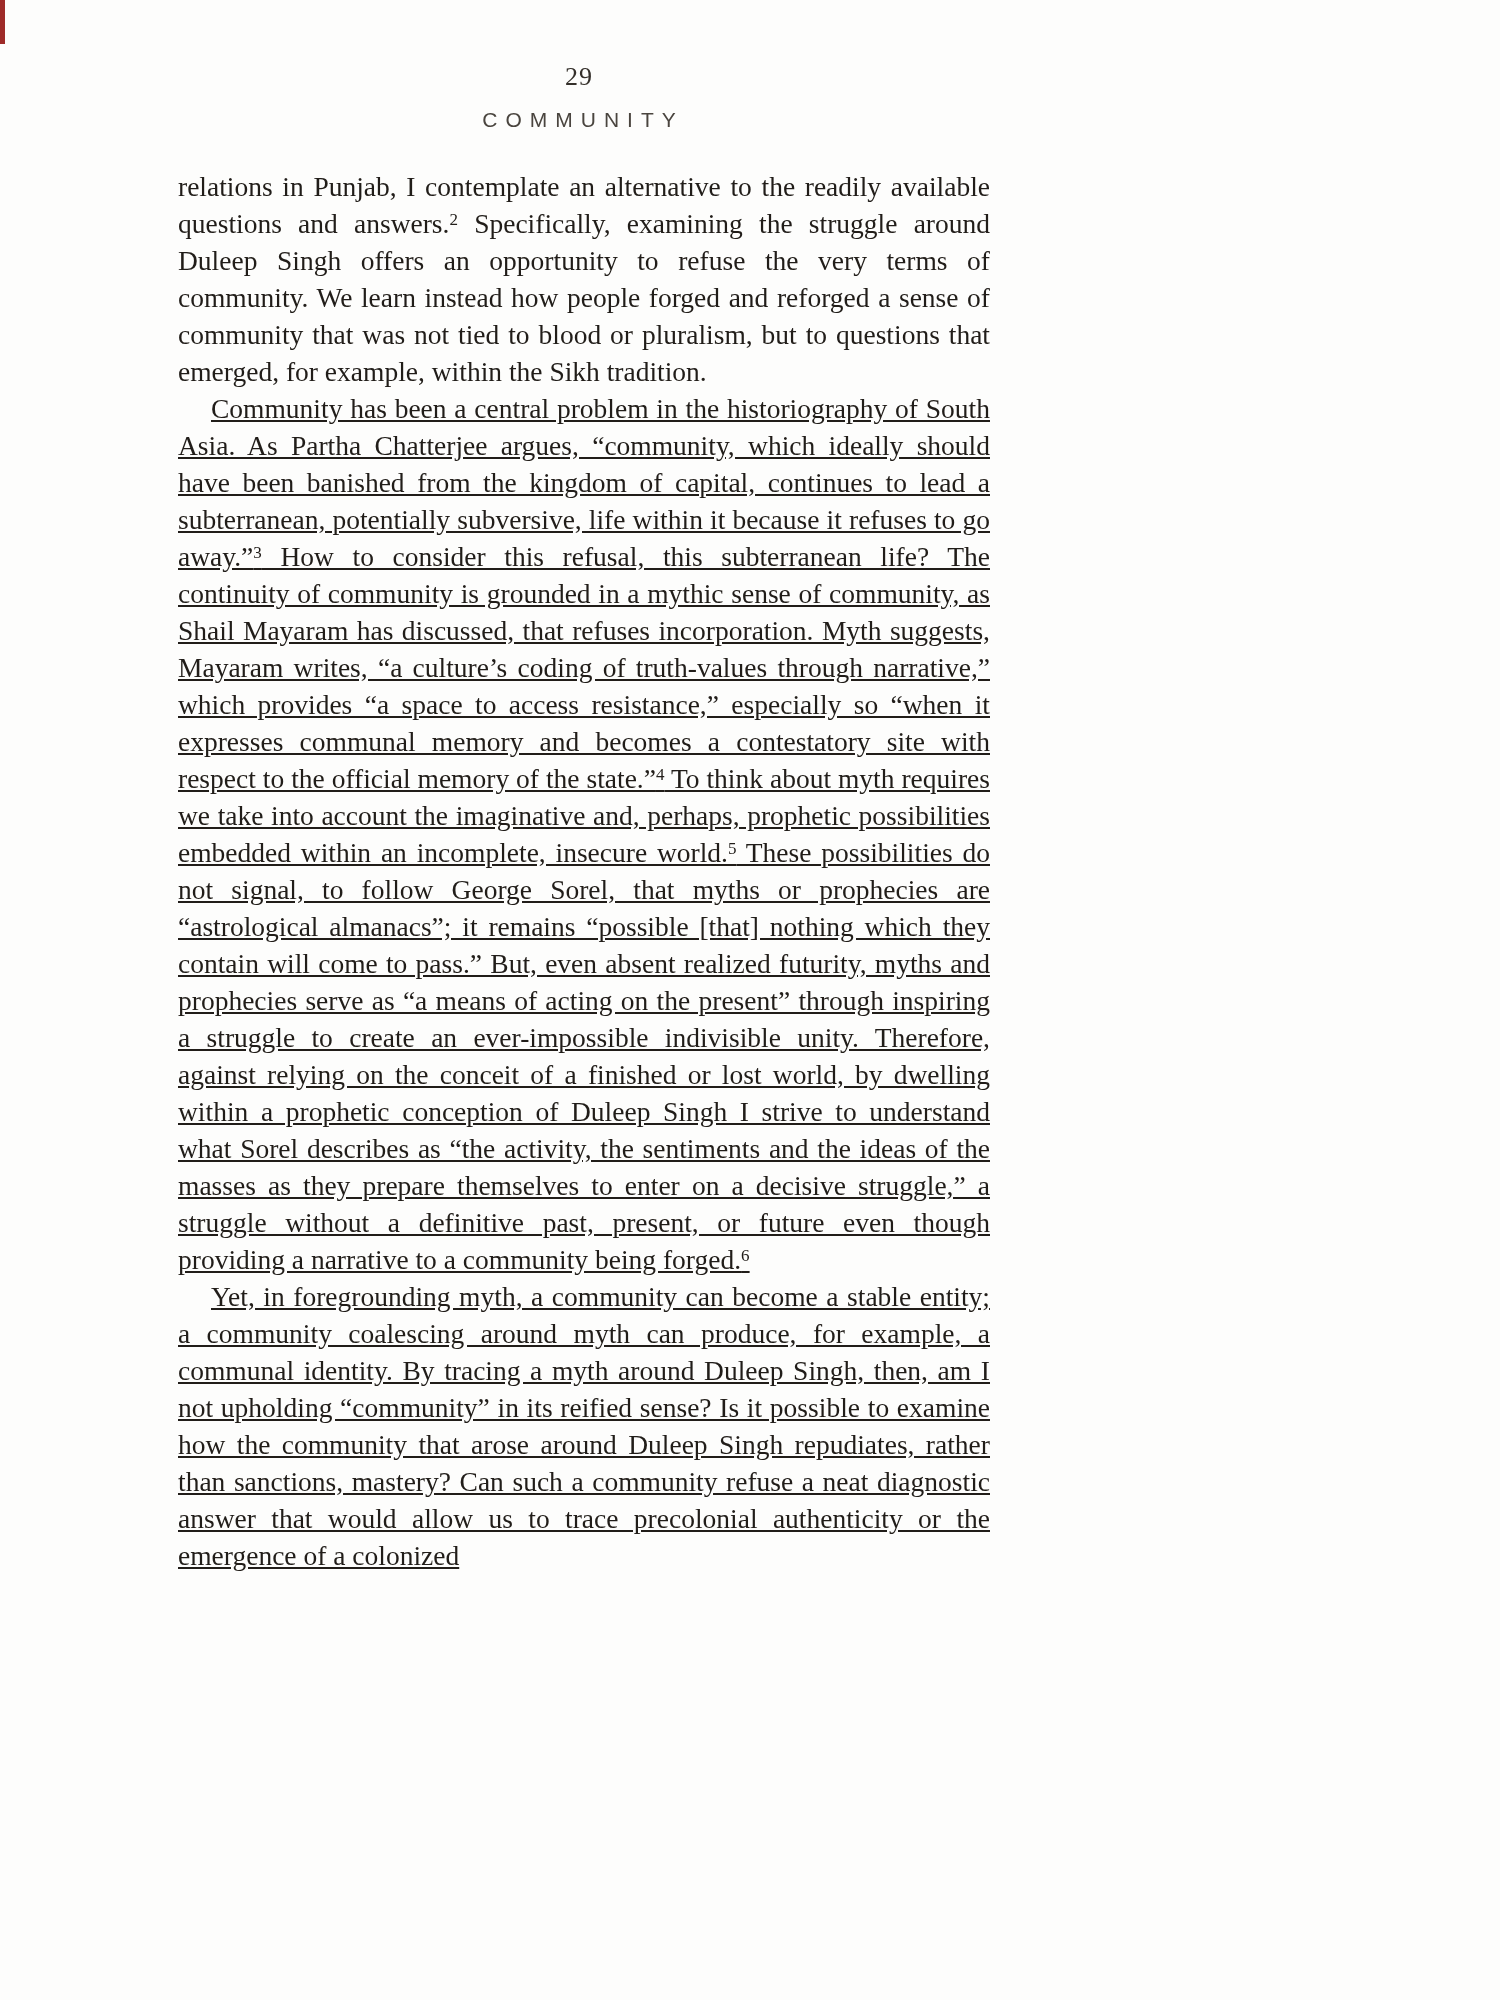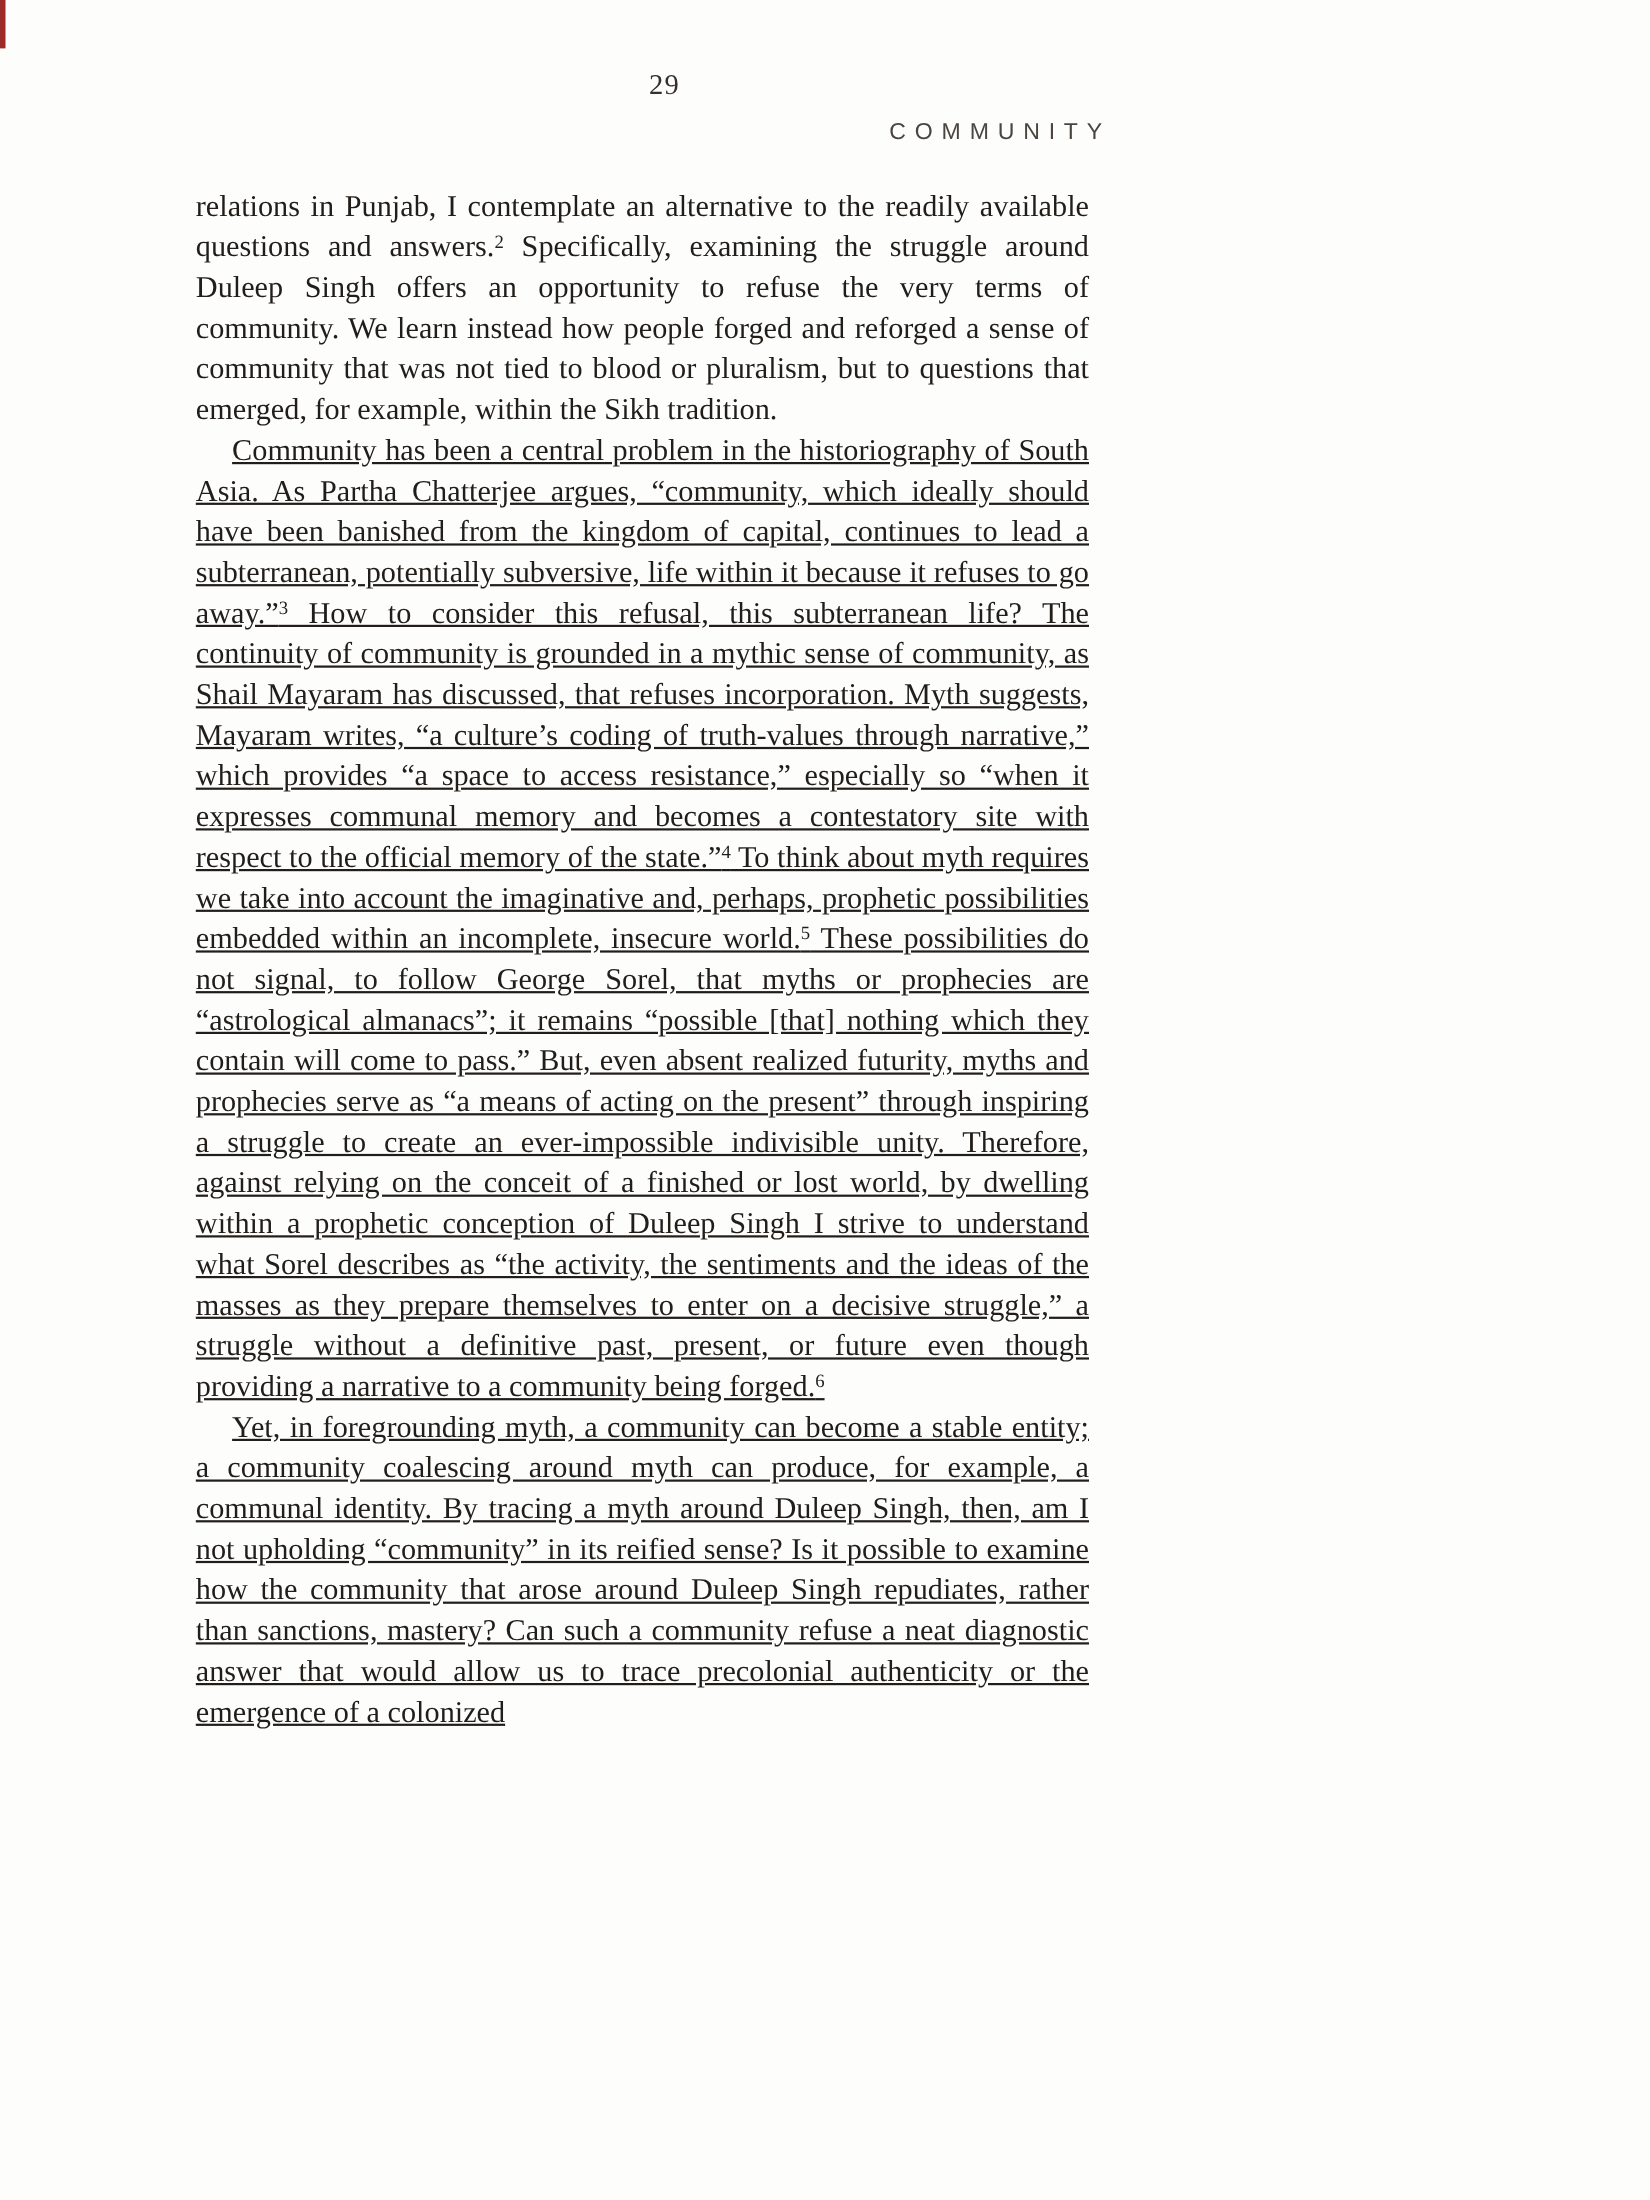--- a/index.html
+++ b/index.html
@@ -23,39 +23,38 @@
     .edge-mark {
       position: absolute;
       left: 0;
       top: 0;
       width: 5px;
       height: 44px;
       background: #9e2b28;
     }
     .page-header {
       position: absolute;
-      left: 198px;
+      left: 173px;
       width: 812px;
       top: 62px;
       text-align: center;
     }
     .page-number {
       font-size: 26px;
       letter-spacing: 1px;
       color: #35302b;
     }
     .running-header {
       margin-top: 16px;
       font-family: "Liberation Sans", sans-serif;
       font-size: 21px;
       font-weight: 400;
       letter-spacing: 8px;
       text-indent: 8px; 
       color: #4a453f;
-      text-align: right;
     }
     .page-body {
       position: absolute;
       left: 178px;
       width: 812px;
       top: 168px;
       font-size: 27.5px;
       line-height: 37px;
       text-align: justify;
       hyphens: auto;

